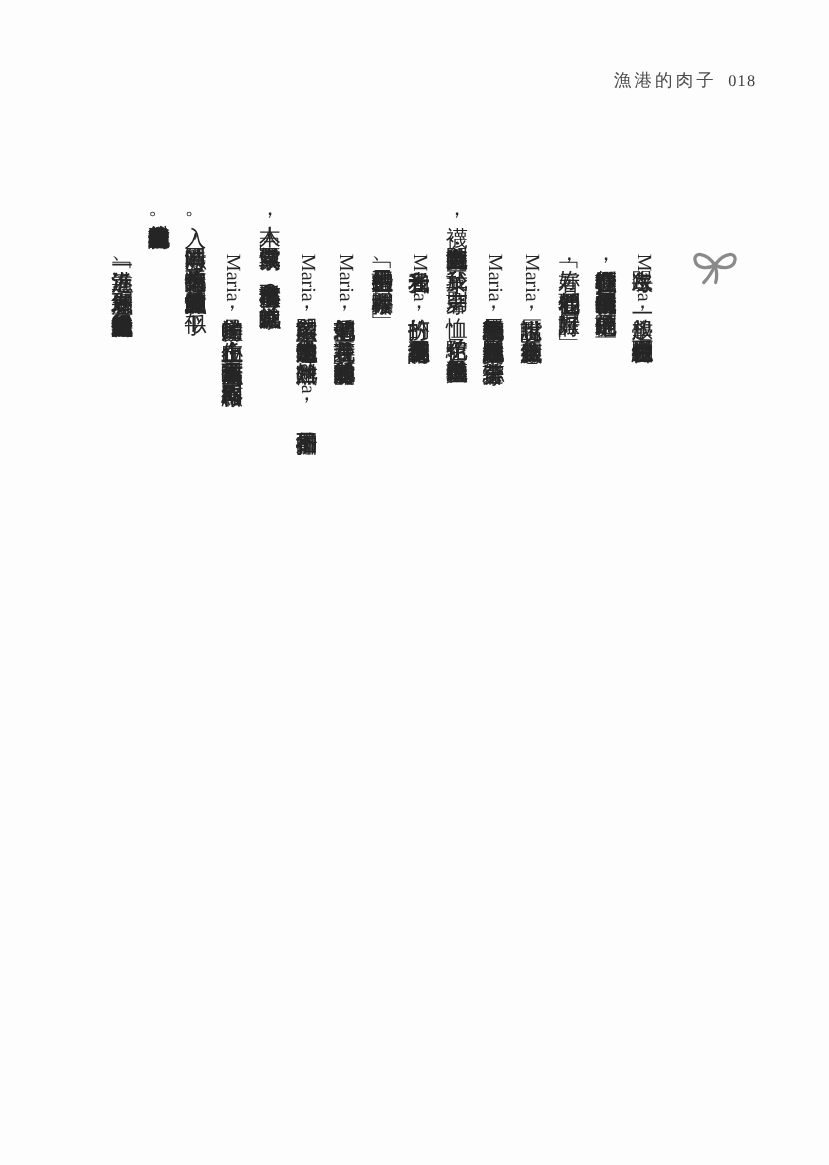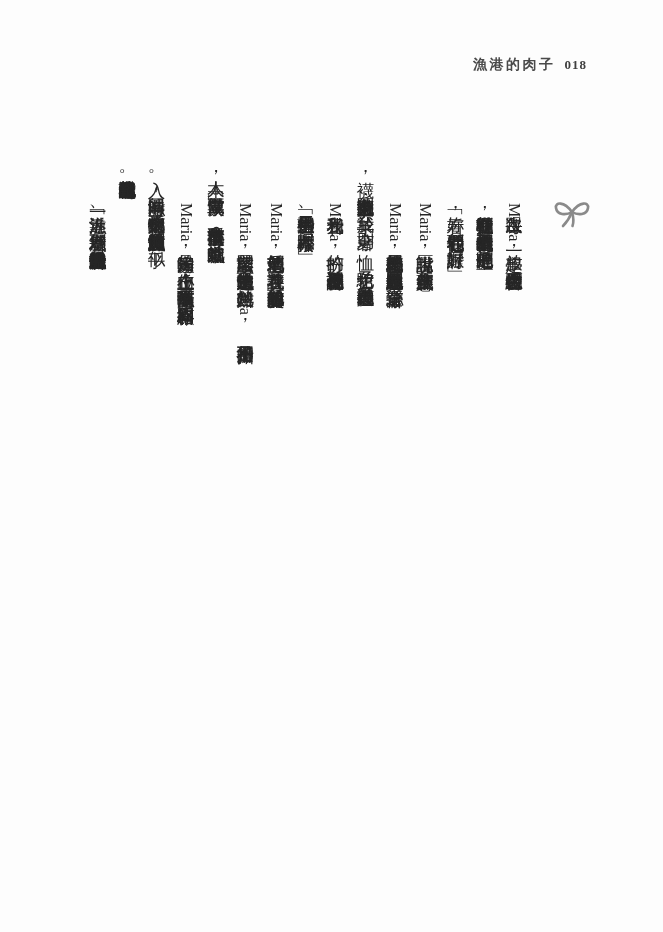--- a/index.html
+++ b/index.html
@@ -6,23 +6,23 @@
   body{
     width:663px;height:932px;
     background:#fdfdfd;
     font-family:"Liberation Serif","DejaVu Serif",serif;
     color:#262626;
     position:relative;
     overflow:hidden;
   }
   
   .running-header{
-    position:absolute;top:56px;left:473px;
+    position:absolute;top:56px;left:491px;
     font-size:14px;color:#4a4a4a;
-    letter-spacing:2.5px;white-space:nowrap;font-weight:bold;
+    letter-spacing:2.5px;white-space:nowrap;
   }
   .running-header .pagenum{
     margin-left:9px;letter-spacing:1px;font-size:13px;color:#3f3f3f;
   }
   
   .bow{position:absolute;top:197px;left:552px;width:40px;height:36px;}
   
   .body-text{
     position:absolute;top:167px;right:134px;
     height:668px;width:441px;

